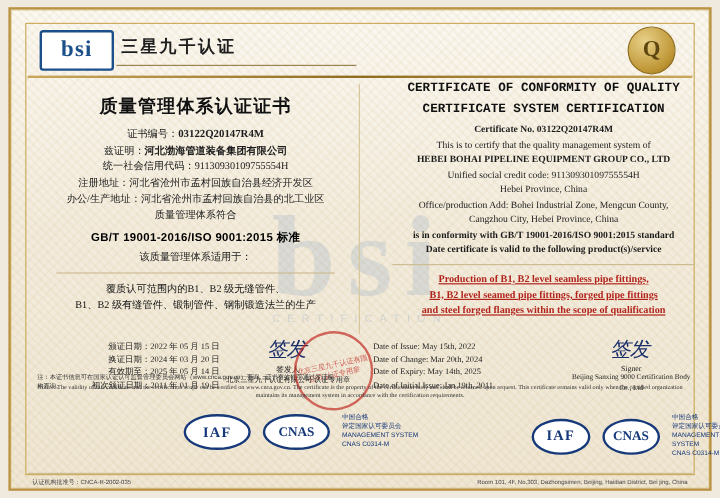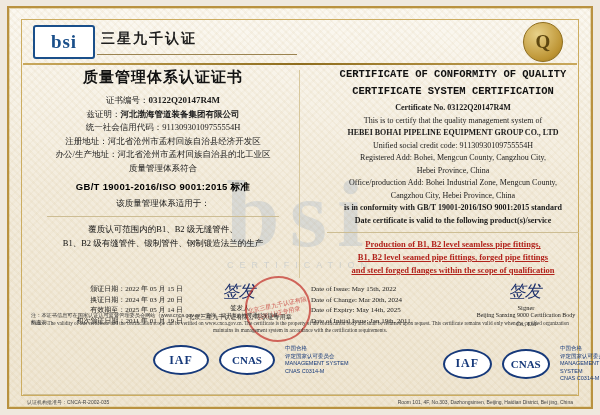--- a/index.html
+++ b/index.html
@@ -73,21 +73,21 @@
     display:flex;align-items:center;justify-content:center;
     font-family:"Liberation Serif", serif;font-size:19px;font-weight:bold;color:#5e4710;
   }
   .hdr-rule{
     position:absolute;left:14px;right:14px;top:55px;height:2px;
     background:linear-gradient(90deg,#c9a85c,#8e6d1e,#c9a85c);
   }
 
   
   .col{position:absolute;top:60px;width:268px;}
-  .col-cn{left:20px;text-align:center;}
+  .col-cn{left:20px;text-align:center;margin-top:11px;}
   .col-en{left:300px;width:288px;text-align:center;}
   .vdiv{
     position:absolute;left:290px;top:62px;width:1px;height:208px;
     background:#d7c79c;
   }
 
   .t-cn-title{
     font-family:"Liberation Serif", serif;
     font-size:15px;font-weight:bold;color:#111;letter-spacing:1px;margin-bottom:7px;
   }
@@ -218,21 +218,20 @@
       <div class="scope-cn">B1、B2 级有缝管件、锻制管件、钢制锻造法兰的生产</div>
     </div>
 
     <div class="col col-en">
       <div class="t-en-title">CERTIFICATE OF CONFORMITY OF QUALITY</div>
       <div class="t-en-title">CERTIFICATE SYSTEM CERTIFICATION</div>
       <div class="line strong">Certificate No. 03122Q20147R4M</div>
       <div class="line">This is to certify that the quality management system of</div>
       <div class="line strong">HEBEI BOHAI PIPELINE EQUIPMENT GROUP CO., LTD</div>
       <div class="line">Unified social credit code: 91130930109755554H</div>
-      <div class="line">Registered Add: Bohei, Mengcun County, Cangzhou City,</div>
       <div class="line">Hebei Province, China</div>
       <div class="line">Office/production Add: Bohei Industrial Zone, Mengcun County,</div>
       <div class="line">Cangzhou City, Hebei Province, China</div>
       <div class="line strong">is in conformity with GB/T 19001-2016/ISO 9001:2015 standard</div>
       <div class="line strong">Date certificate is valid to the following product(s)/service</div>
       <div class="hr-thin"></div>
       <div class="scope-red">Production of B1, B2 level seamless pipe fittings,</div>
       <div class="scope-red">B1, B2 level seamed pipe fittings, forged pipe fittings</div>
       <div class="scope-red">and steel forged flanges within the scope of qualification</div>
     </div>

